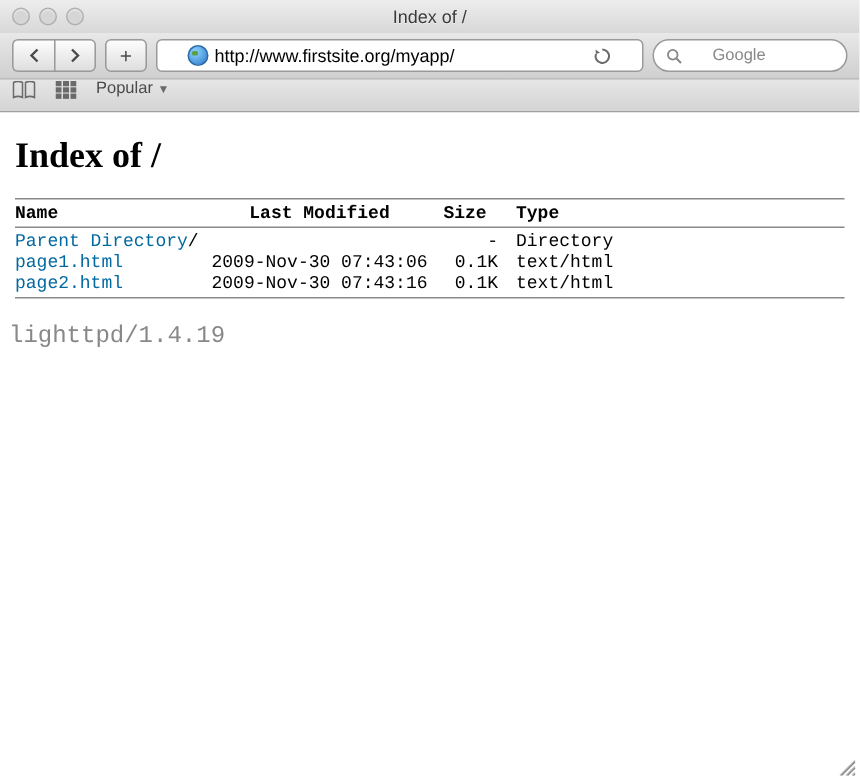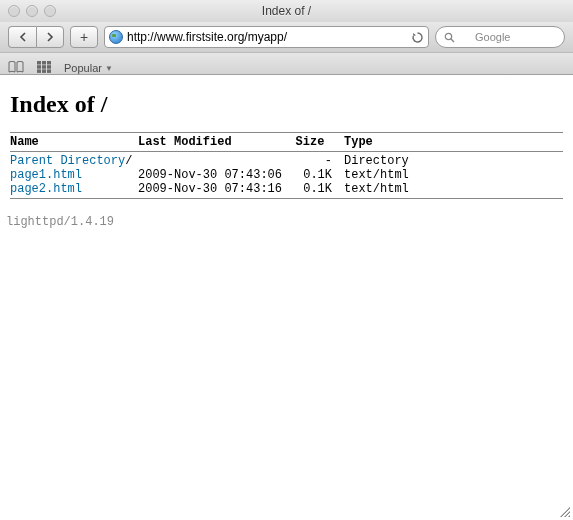--- a/index.html
+++ b/index.html
@@ -79,21 +79,21 @@
   color: #4a4a4a;
 }
 .url-bar {
   flex: 1;
   height: 22px;
   background: #fff;
   border: 1px solid #9a9a9a;
   border-radius: 4px;
   display: flex;
   align-items: center;
-  padding: 0 4px;
+  padding: 0 20px;
   gap: 4px;
 }
 .globe-icon {
   width: 14px; height: 14px;
   border-radius: 50%;
   background: radial-gradient(circle at 35% 30%, #8fd4ff, #2a78c8);
   border: 1px solid #2a6aa8;
   flex-shrink: 0;
   position: relative;
 }
@@ -138,21 +138,21 @@
 .search-text {
   flex: 1;
   font-size: 11px;
   color: #888;
 }
 .bookmark-bar {
   height: 22px;
   background: linear-gradient(#e6e6e6, #d4d4d4);
   border-top: 1px solid #bbb;
   display: flex;
-  align-items: flex-end;
+  align-items: flex-start;
   padding: 0 8px;
   gap: 12px;
   font-size: 11px;
   color: #4a4a4a;
 }
 .bb-icon {
   width: 16px; height: 14px;
   display: flex;
   align-items: center;
   justify-content: center;
@@ -184,35 +184,35 @@
 }
 .listing hr {
   border: none;
   border-top: 1px solid #888;
   margin: 2px 0;
 }
 .listing .hdr { font-weight: bold; }
 .listing a { color: #0369a1; text-decoration: none; }
 .server-sig {
   font-family: "Courier New", monospace;
-  font-size: 12px;
+  font-size: 16px;
   color: #888;
   margin-top: 16px;
   margin-left: -4px;
 }
 .resize-grip {
   position: absolute;
   right: 2px;
   bottom: 2px;
   width: 14px;
   height: 14px;
 }
 .resize-grip svg { display: block; }
 .col-name { display: inline-block; width: 128px; }
-.col-mod  { display: inline-block; width: 150px; }
+.col-mod  { display: inline-block; width: 150px; text-align: center; }
 .col-size { display: inline-block; width: 44px; text-align: center; }
 .col-sizev{ display: inline-block; width: 44px; text-align: right; }
 .col-type { display: inline-block; }
 .gap { display: inline-block; width: 12px; }
 </style>
 </head>
 <body>
 
 <div class="window-chrome">
   <div class="titlebar">

